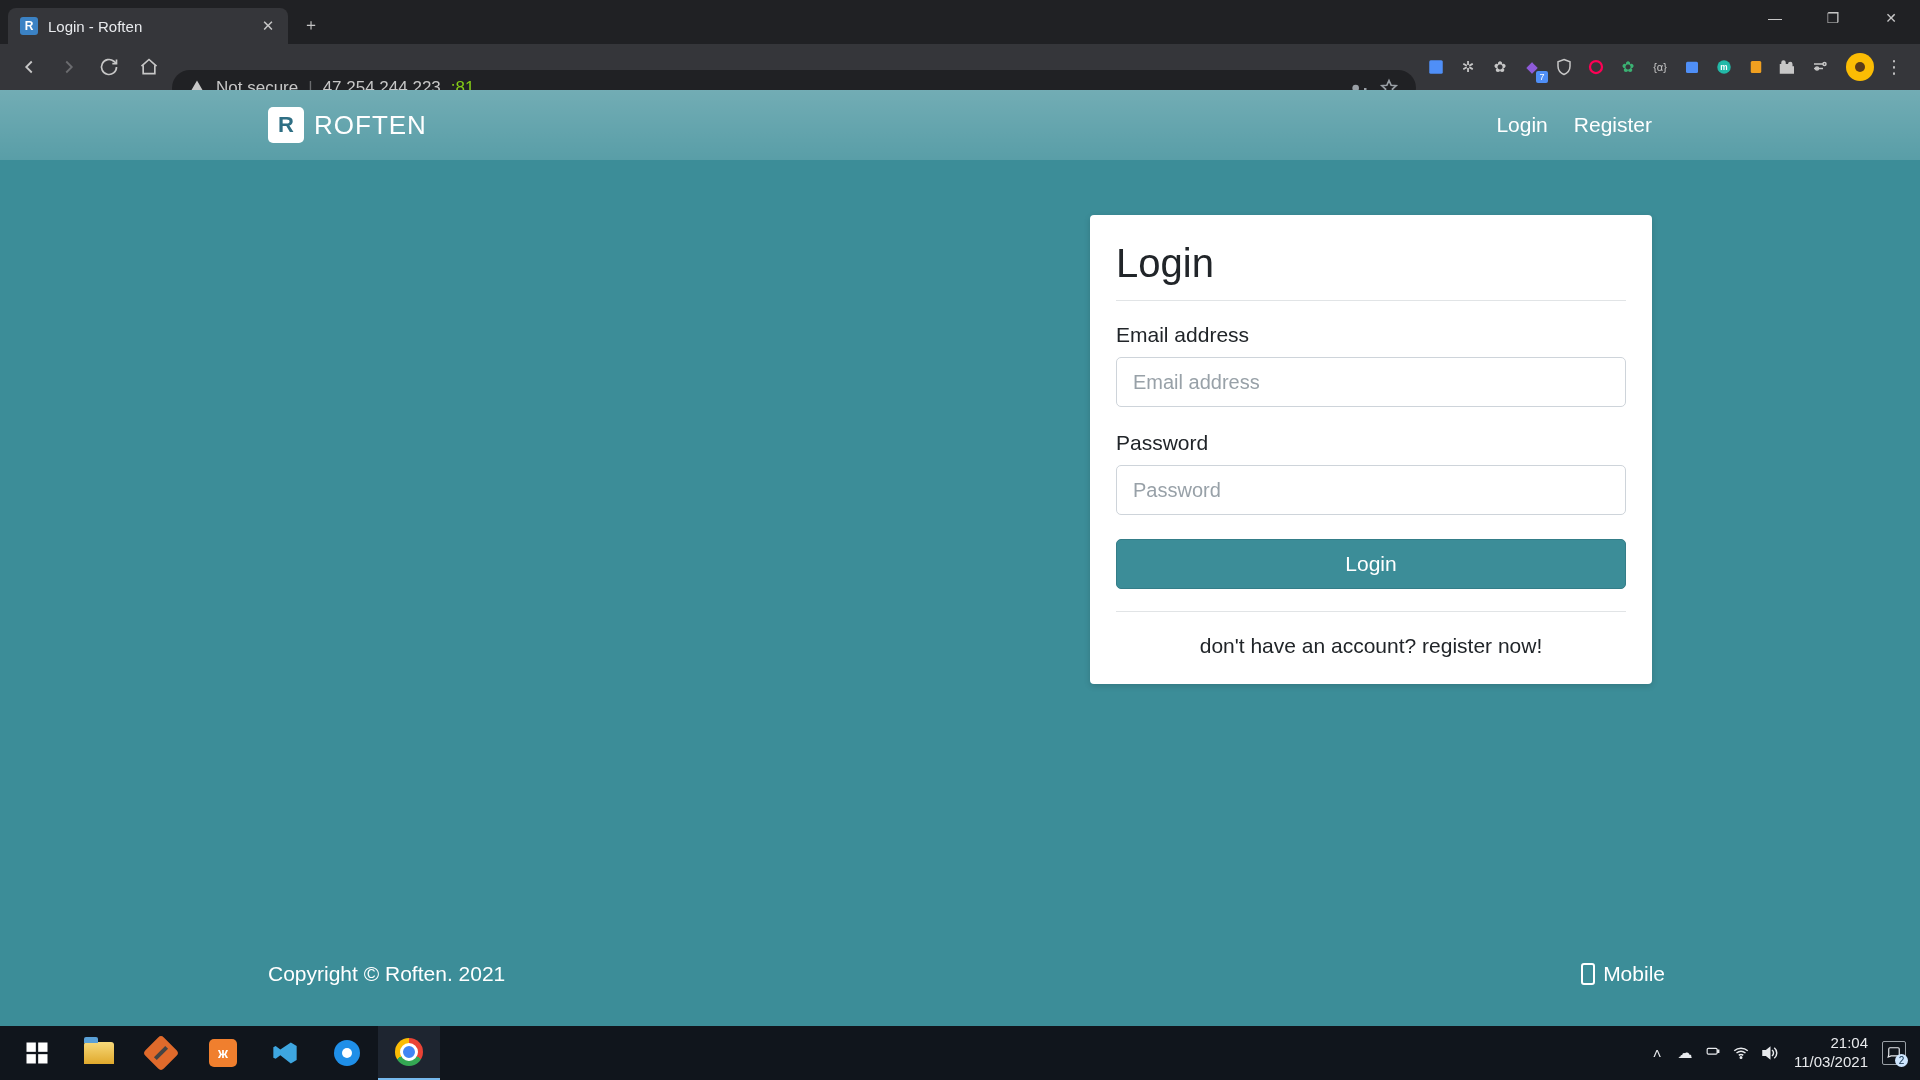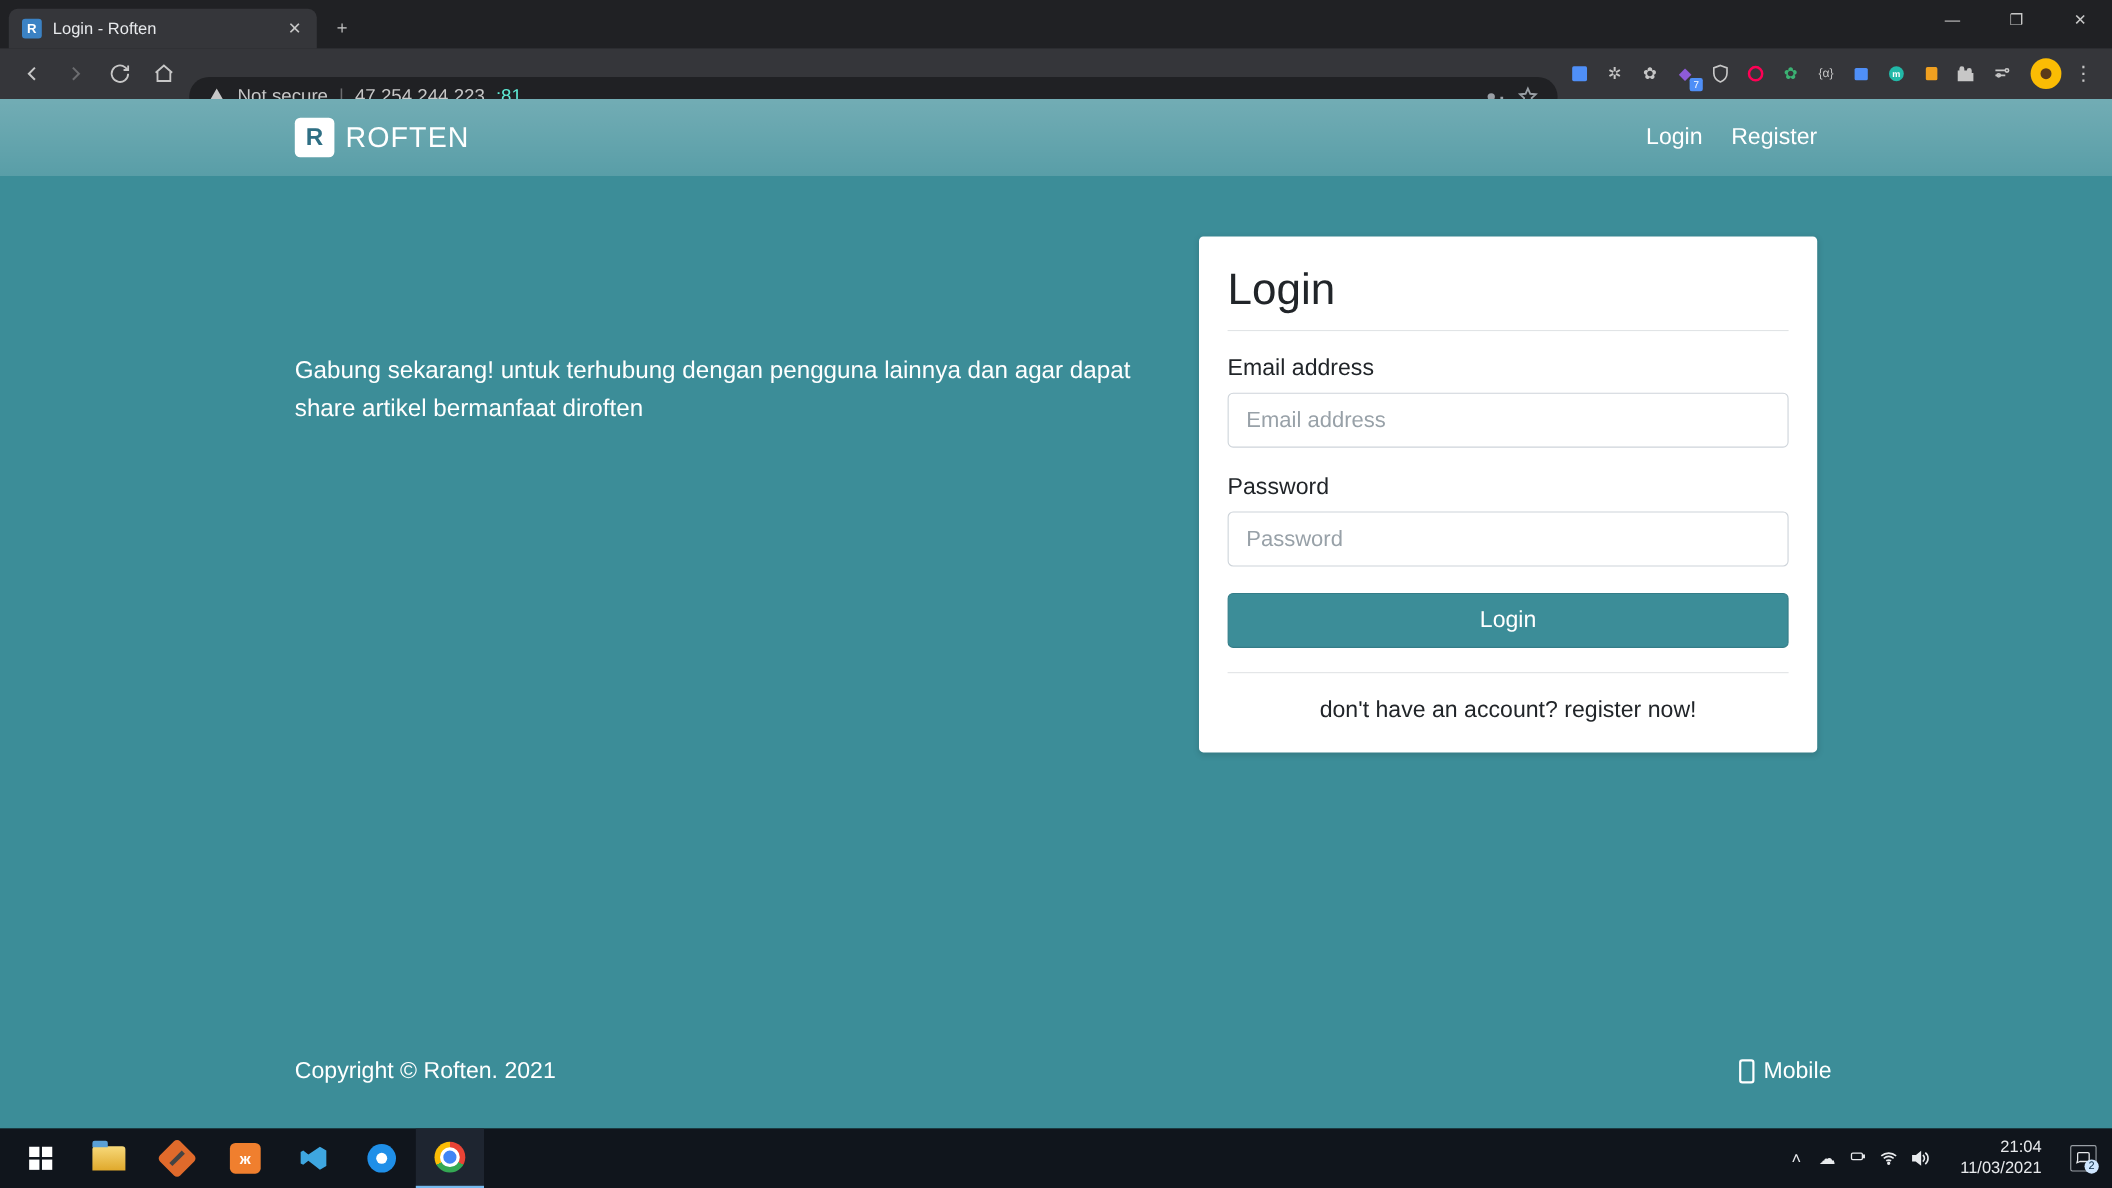--- a/index.html
+++ b/index.html
@@ -15,21 +15,21 @@
 .new-tab { width:30px; height:30px; display:flex; align-items:center; justify-content:center; color:#c7c7c7; cursor:pointer; margin-left:8px; margin-bottom:4px; }
 .win-controls { position:absolute; right:0; top:0; display:flex; }
 .win-controls div { width:58px; height:36px; display:flex; align-items:center; justify-content:center; color:#c7c7c7; cursor:pointer; font-size:14px; }
 
 .addr-row { height:46px; display:flex; align-items:center; padding:0 12px; gap:6px; background:#35363a; }
 .nav-btn { width:34px; height:34px; display:flex; align-items:center; justify-content:center; color:#c7c7c7; cursor:pointer; border-radius:50%; }
 .nav-btn.disabled { color:#6b6c6f; }
 .omnibox { flex:1; height:36px; background:#202124; border-radius:18px; display:flex; align-items:center; padding:0 16px; color:#c7c7c7; font-size:17px; gap:10px;margin-top:41px; }
 .omnibox .warn-icon { width:18px; height:18px; display:inline-flex; align-items:center; justify-content:center; }
 .omnibox .sep { color:#6b6c6f; }
-.omnibox .url-dim { color:#5eead4; }
+.omnibox .url-dim { color:#84cc16; }
 .omni-tail { display:flex; align-items:center; gap:8px; margin-left:auto; }
 .omni-tail span { width:22px; height:22px; display:inline-flex; align-items:center; justify-content:center; color:#9aa0a6; cursor:pointer; }
 .ext-row { display:flex; align-items:center; gap:4px; }
 .ext-row .ext { width:28px; height:28px; display:flex; align-items:center; justify-content:center; color:#c7c7c7; font-size:15px; cursor:pointer; border-radius:4px; }
 .ext.blue { color:#4f8ff7; }
 .ext.orange { color:#f0a020; }
 .ext.purple { color:#8e5bd9; position:relative; }
 .ext.green { color:#3bb273; }
 .ext.badge::after { content:"7"; position:absolute; bottom:-2px; right:-2px; background:#4f8ff7; color:#fff; font-size:9px; width:12px; height:12px; border-radius:2px; display:flex; align-items:center; justify-content:center; }
 .avatar { width:28px; height:28px; border-radius:50%; background:#fbbc04; display:flex; align-items:center; justify-content:center; margin-left:6px; cursor:pointer; overflow:hidden; }
@@ -74,21 +74,21 @@
 .tb-git { width:26px;height:26px;transform:rotate(45deg);background:#e06a2b;border-radius:4px;display:flex;align-items:center;justify-content:center; }
 .tb-git::after{content:"";width:4px;height:16px;background:#444;}
 .tb-xampp{width:28px;height:28px;background:#f07f2e;border-radius:5px;display:flex;align-items:center;justify-content:center;color:#fff;font-weight:700;font-size:14px;}
 .tb-vscode{width:28px;height:28px;display:flex;align-items:center;justify-content:center;}
 .tb-loc{width:26px;height:26px;background:#1f8fe8;border-radius:50%;display:flex;align-items:center;justify-content:center;}
 .tb-loc::after{content:"";width:10px;height:10px;background:#fff;border-radius:50%;}
 .tb-chrome{width:28px;height:28px;border-radius:50%;background:conic-gradient(#ea4335 0 120deg,#34a853 120deg 240deg,#fbbc05 240deg 360deg);display:flex;align-items:center;justify-content:center;}
 .tb-chrome::after{content:"";width:12px;height:12px;border-radius:50%;background:#4285f4;border:3px solid #fff;}
 .tray { margin-left:auto; display:flex; align-items:center; gap:6px; color:#e8eaed; font-size:11px; padding-right:8px; }
 .tray .tray-icon { width:22px; height:22px; display:flex; align-items:center; justify-content:center; font-size:15px; cursor:pointer; color:#e8eaed; }
-.tray .clock { text-align:right; line-height:1.25; font-size:15px; margin:0 20px; }
+.tray .clock { text-align:right; line-height:1.25; font-size:15px; margin:0 8px; }
 .tray .notif { width:24px; height:24px; border:1px solid #9aa0a6; border-radius:2px; position:relative; display:flex; align-items:center; justify-content:center; cursor:pointer; }
 .tray .notif::after{content:"2";position:absolute;right:-3px;bottom:-3px;width:13px;height:13px;border-radius:50%;background:#cfe6ff;color:#0b2b45;font-size:10px;display:flex;align-items:center;justify-content:center;}
 </style>
 </head>
 <body>
 
 <div class="browser-chrome">
   <div class="tab-strip">
     <div class="tab">
       <span class="favicon">R</span>
@@ -215,21 +215,20 @@
       <div class="brand-logo">R</div>
       <div class="brand-name">ROFTEN</div>
     </div>
     <div class="nav-links">
       <a>Login</a>
       <a>Register</a>
     </div>
   </div>
 
   <div class="hero">
-    <p>Gabung sekarang! untuk terhubung dengan pengguna lainnya dan agar dapat share artikel bermanfaat diroften</p>
   </div>
 
   <div class="login-card">
     <h2>Login</h2>
     <div class="card-hr"></div>
 
     <div class="form-label">Email address</div>
     <input class="form-input" type="email" placeholder="Email address" style="">
 
     <div class="form-label">Password</div>

